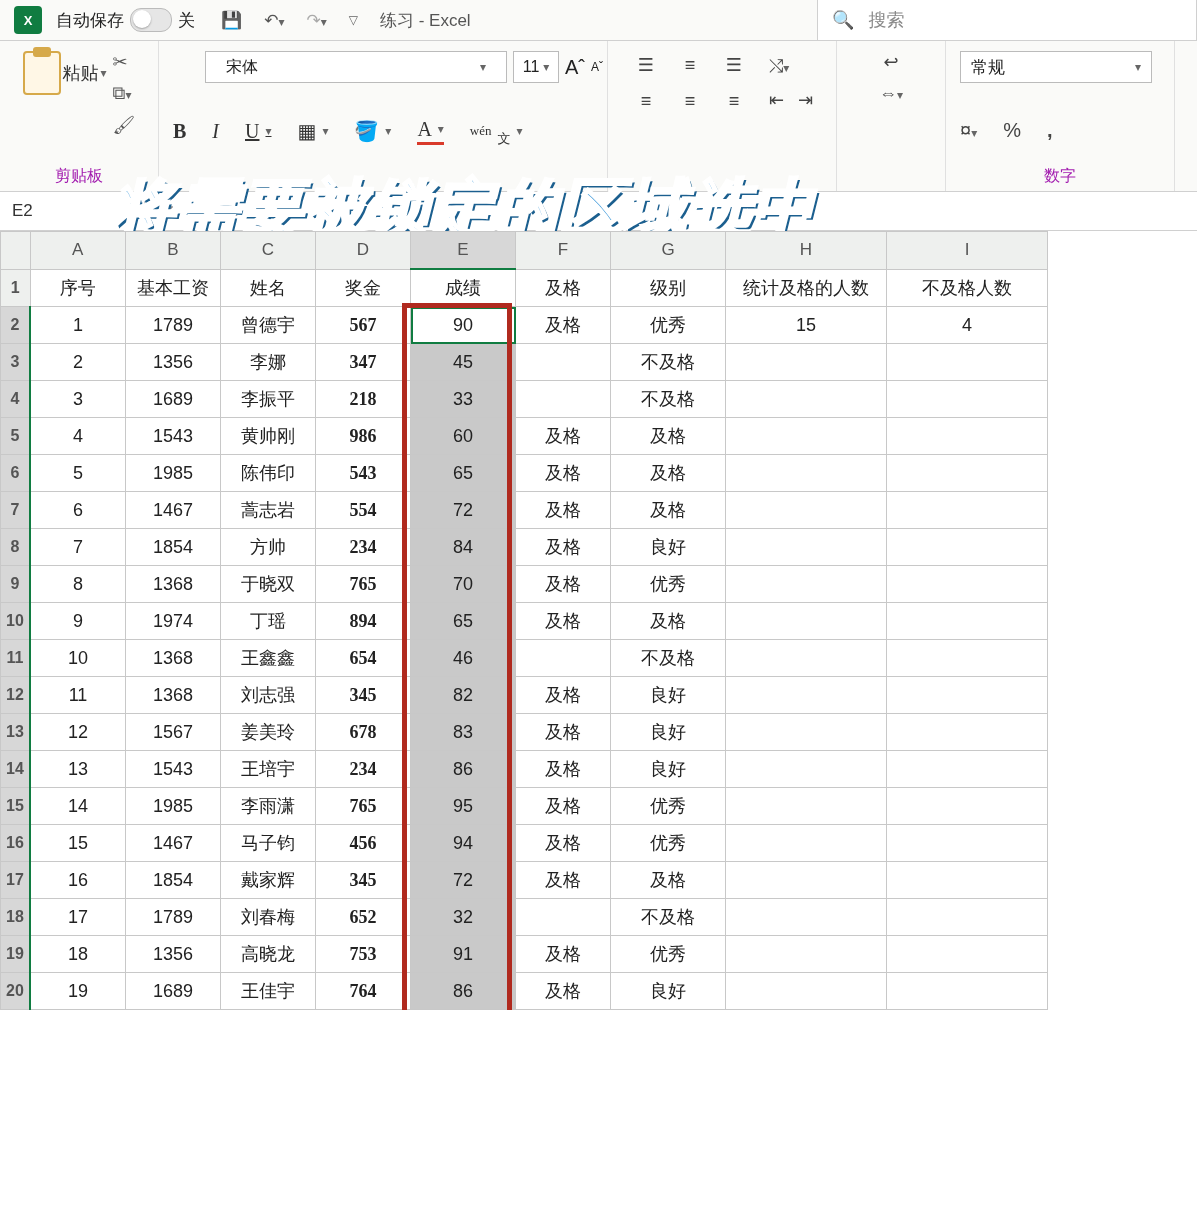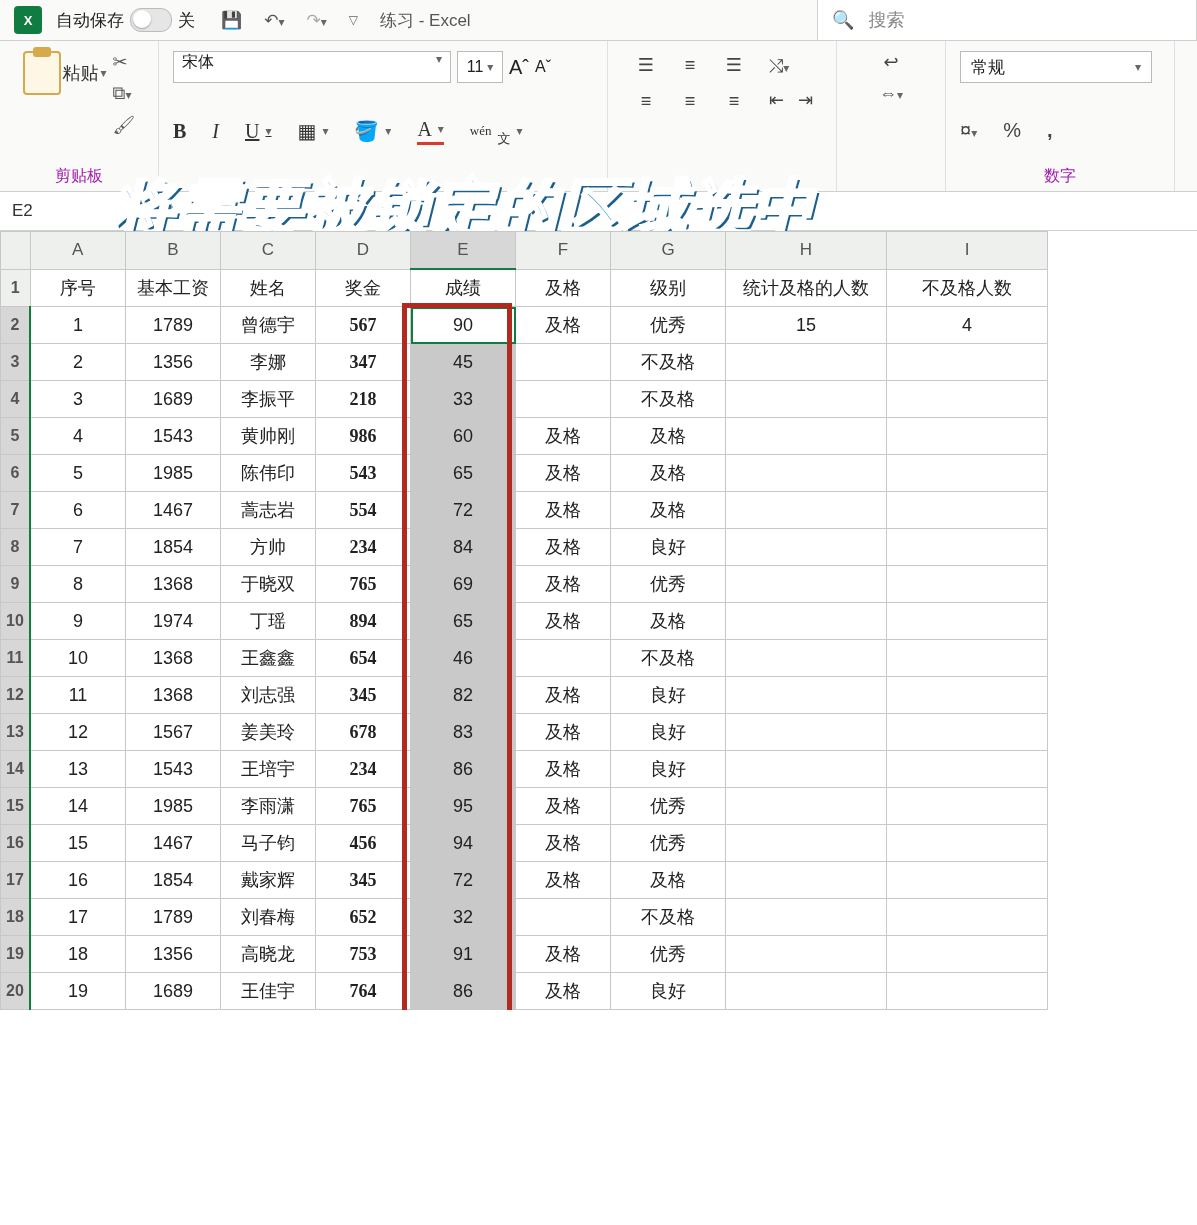--- a/index.html
+++ b/index.html
@@ -19,21 +19,21 @@
   .tabs .tab.active{font-weight:700;border-bottom:4px solid #107c41;color:#111;}
   
   .ribbon{display:flex;align-items:stretch;background:#fafaf8;border-bottom:1px solid #d0d0d0;height:150px;}
   .ribbon .group{border-right:1px solid #e0e0e0;padding:10px 14px 4px 14px;display:flex;flex-direction:column;align-items:center;justify-content:space-between;}
   .ribbon .group-label{font-size:16px;color:#a21caf;margin-top:4px;}
   .paste-btn{display:flex;flex-direction:row;align-items:center;font-size:18px;color:#333;gap:2px;}
   .paste-btn .clipb{width:34px;height:40px;border:2px solid #d6a94a;border-radius:4px;background:linear-gradient(#fff7e6,#fff7e6);position:relative;}
   .paste-btn .clipb::before{content:"";position:absolute;top:-6px;left:8px;width:18px;height:10px;background:#d6a94a;border-radius:3px;}
   .small-icons{display:flex;flex-direction:column;gap:10px;font-size:18px;color:#555;margin-left:6px;}
   .font-row{display:flex;align-items:center;gap:6px;}
-  .font-select{width:260px;height:30px;border:1px solid #bbb;background:#fff;font-size:16px;padding:0 8px;display:flex;justify-content:space-between;}
+  .font-select{width:260px;height:30px;border:1px solid #bbb;background:#fff;font-size:16px;padding:0 20px;display:flex;align-items:center;justify-content:space-between;margin-left:32px;}
   .size-select{width:44px;height:30px;border:1px solid #bbb;background:#fff;display:flex;align-items:center;justify-content:center;font-size:16px;}
   .caret{font-size:12px;color:#666;}
   .font-row2{display:flex;align-items:center;gap:26px;font-size:20px;font-family:"Times New Roman",serif;color:#333;margin-top:14px;}
   .font-row2 .it{font-style:italic;}
   .font-row2 .ul{text-decoration:underline;}
   .font-row2 .smallsel{display:inline-flex;align-items:center;gap:6px;}
   .align-grid{display:grid;grid-template-columns:repeat(3,30px);grid-template-rows:repeat(2,28px);gap:8px 14px;align-items:center;justify-items:center;font-size:18px;color:#444;}
   .wrap-col{display:flex;flex-direction:column;gap:10px;font-size:18px;color:#444;align-items:center;}
   .numfmt{width:170px;height:30px;border:1px solid #bbb;background:#fff;display:flex;align-items:center;padding:0 10px;font-size:17px;justify-content:space-between;}
   .num-row{display:flex;gap:26px;font-size:20px;color:#444;margin-top:16px;align-items:center;}
@@ -112,21 +112,21 @@
     <div class="font-row">
       <div class="font-select">
         <span>宋体</span>
             <span class="caret">▾</span>
       </div>
       <div class="size-select">
         <span>11</span>
             <span class="caret" style="margin-left:4px">▾</span>
       </div>
       <span style="font-size:20px">Aˆ</span>
-      <span style="font-size:16px">Aˇ</span>
+      <span style="font-size:12px">Aˇ</span>
     </div>
     <div class="font-row2">
       <span style="font-weight:bold">B</span>
       <span class="it">I</span>
       <span class="ul smallsel">U<span class="caret">▾</span></span>
       <span class="smallsel">▦<span class="caret">▾</span></span>
       <span class="smallsel">🪣<span class="caret">▾</span></span>
       <span class="smallsel" style="border-bottom:3px solid #d93a2b;padding-bottom:1px">A<span class="caret">▾</span></span>
       <span class="smallsel" style="font-size:13px"><span>wén</span><br>文<span class="caret">▾</span></span>
     </div>
@@ -304,21 +304,21 @@
             <td class="colG">良好</td>
             <td class="colH"></td>
             <td class="colI"></td>
           </tr>
           <tr>
             <th class="rowhdr sel">9</th>
             <td class="colA">8</td>
             <td class="colB">1368</td>
             <td class="colC">于晓双</td>
             <td class="colD bold">765</td>
-            <td class="colE selcell">69</td>
+            <td class="colE selcell">70</td>
             <td class="colF">及格</td>
             <td class="colG">优秀</td>
             <td class="colH"></td>
             <td class="colI"></td>
           </tr>
           <tr>
             <th class="rowhdr sel">10</th>
             <td class="colA">9</td>
             <td class="colB">1974</td>
             <td class="colC">丁瑶</td>

